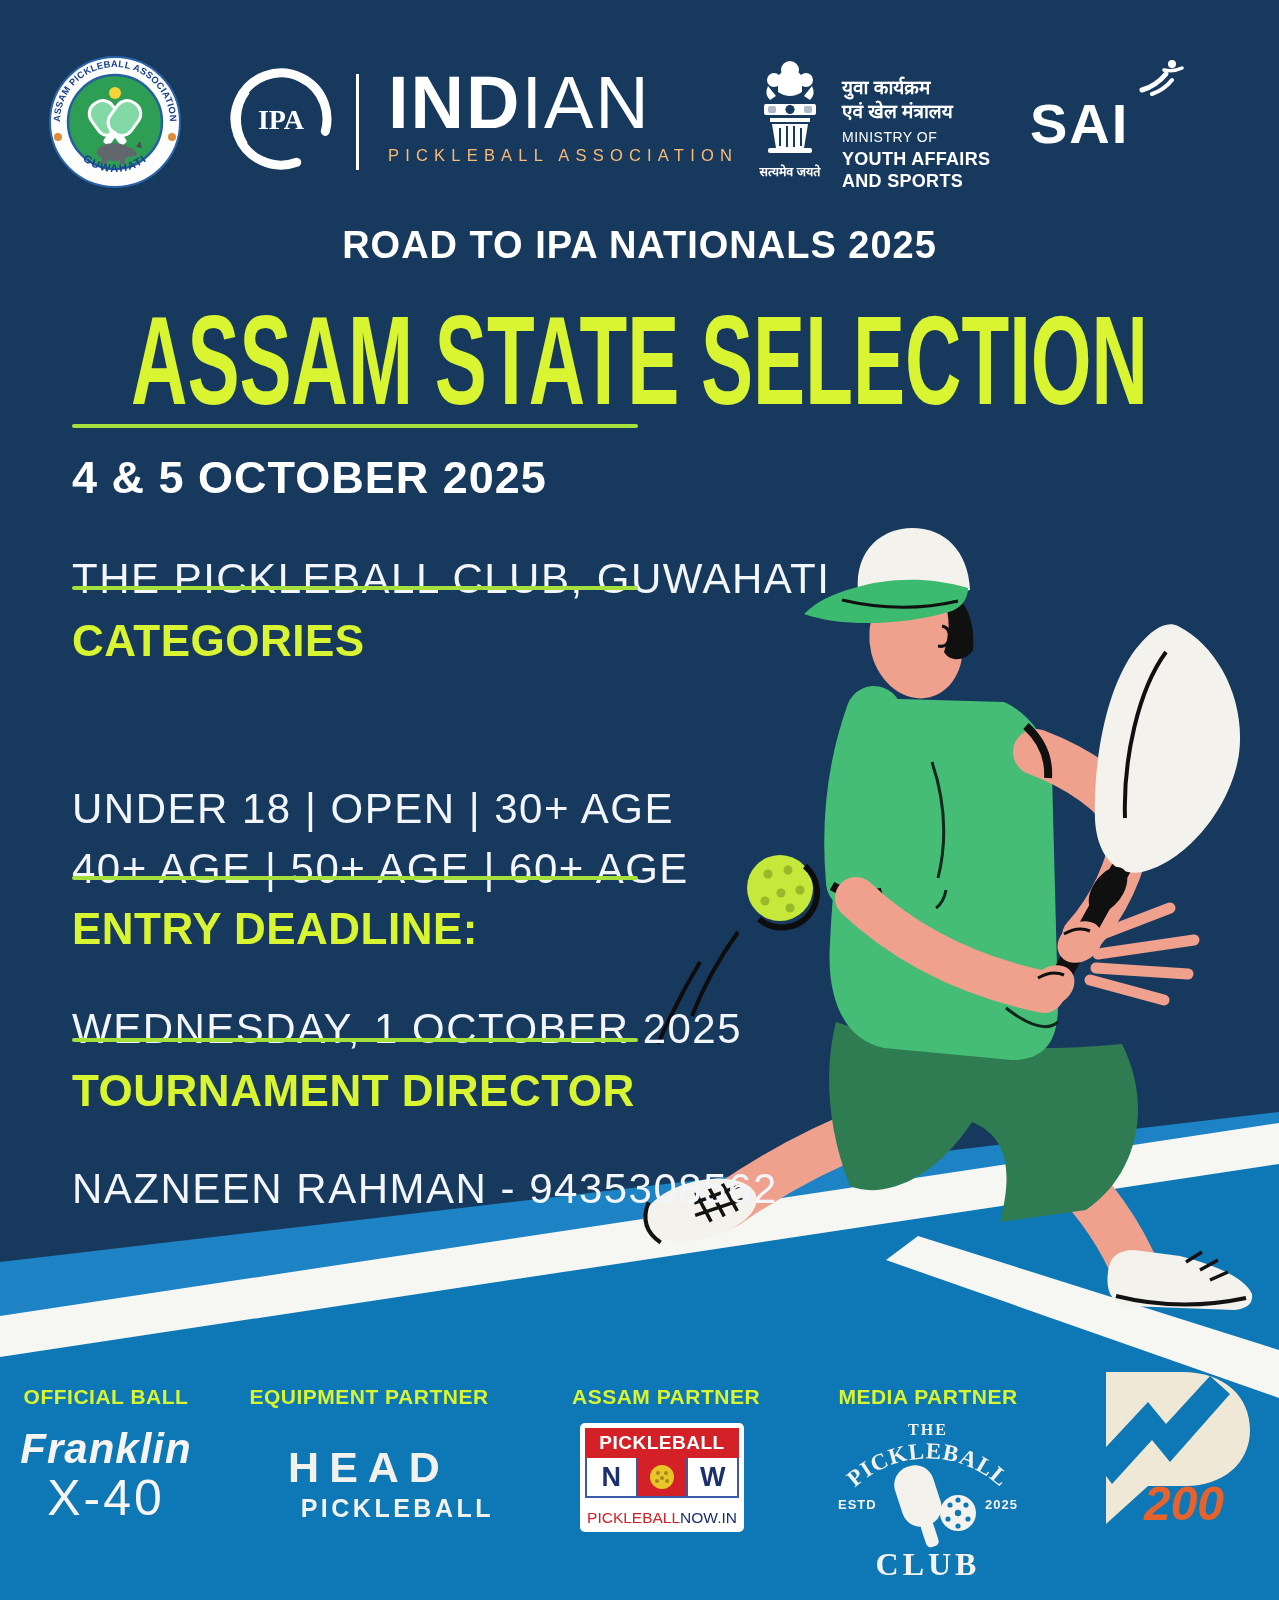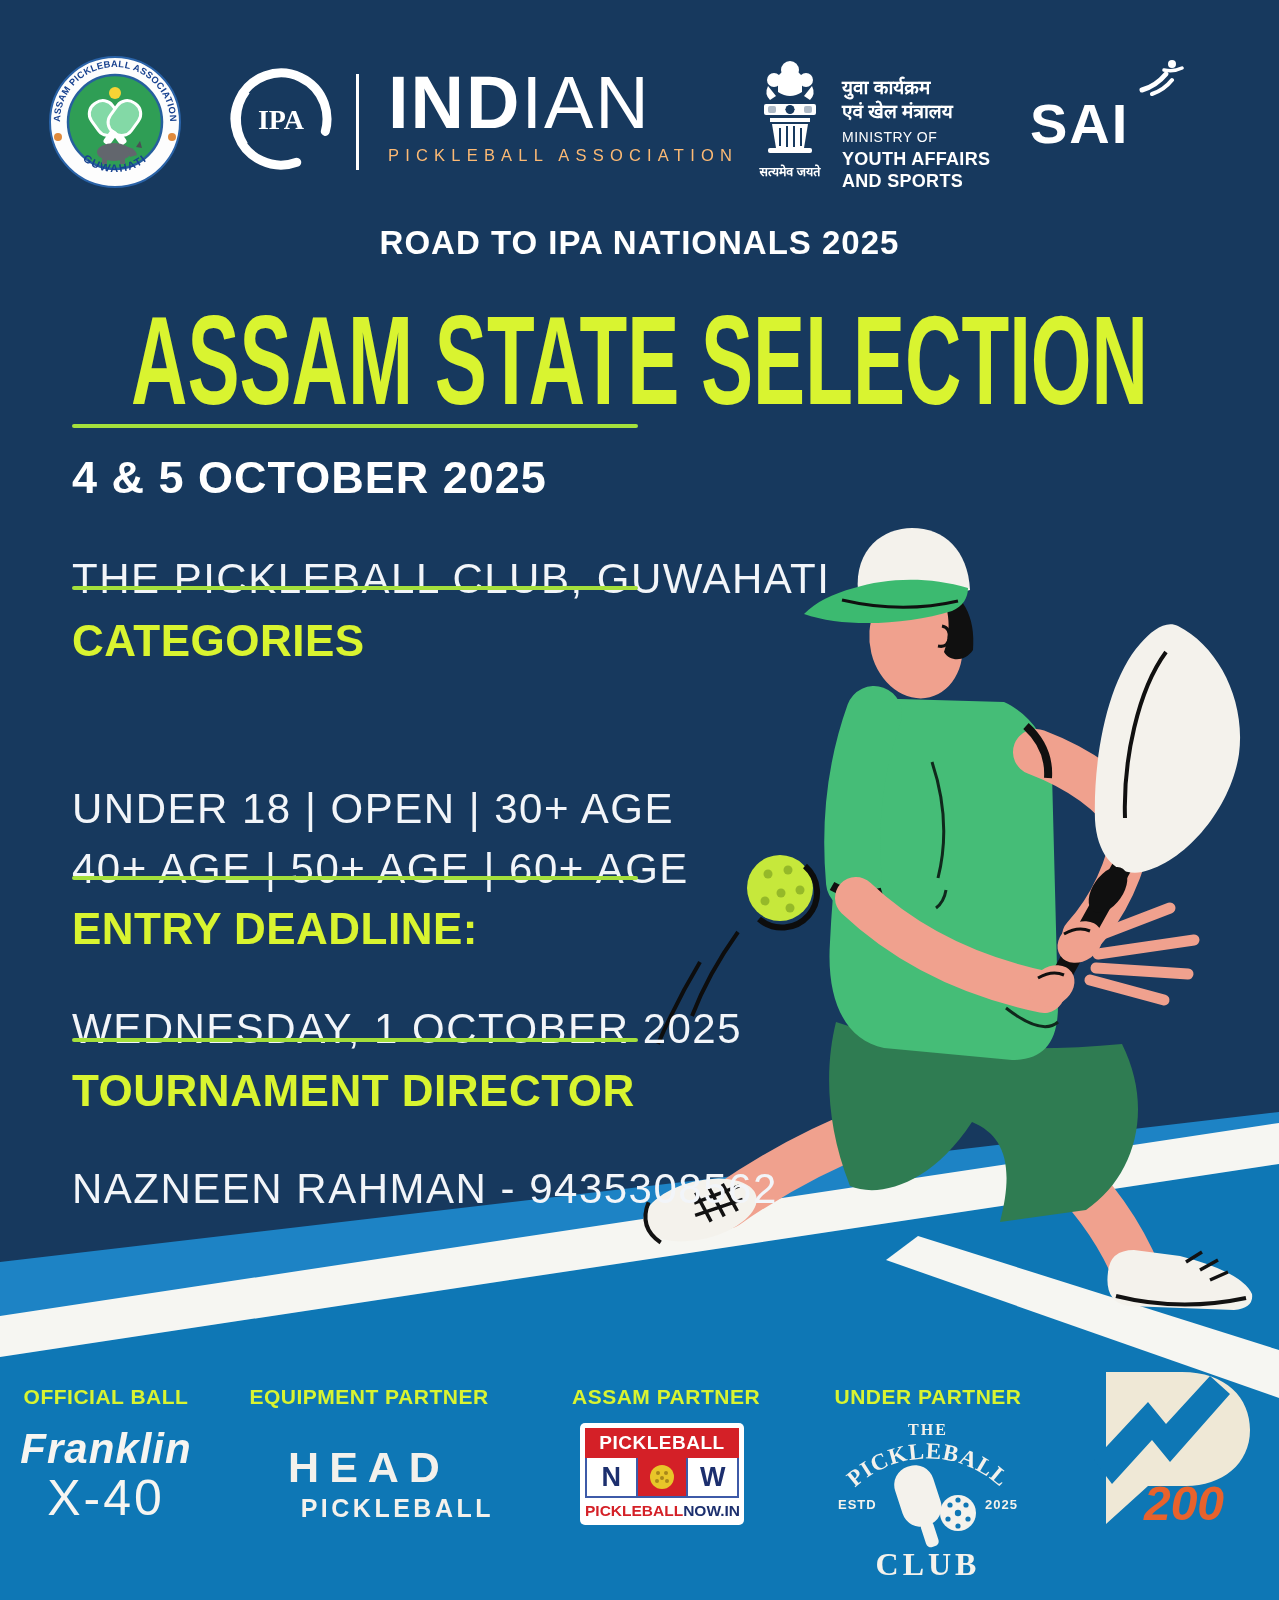--- a/index.html
+++ b/index.html
@@ -22,42 +22,42 @@
   .indian-name .b{font-weight:800;}
   .indian-name .l{font-weight:300;}
   .indian-sub{font-size:16.5px;font-weight:400;letter-spacing:6.2px;color:#fdba74;margin-top:6px;white-space:nowrap;}
   .ministry div{white-space:nowrap;}
   .ministry .hd{font-size:19px;font-weight:700;line-height:24px;}
   .ministry .m1{font-size:14px;font-weight:300;line-height:21px;margin-top:3px;letter-spacing:.5px;}
   .ministry .m2{font-size:18px;font-weight:800;line-height:22px;letter-spacing:.3px;}
   .motto{font-size:12.5px;font-weight:700;text-align:center;margin-top:3px;}
   .sai-text{font-size:56px;font-weight:800;letter-spacing:2px;line-height:76px;}
   
-  .kicker{left:0;right:0;top:224px;text-align:center;font-size:33px;font-weight:800;letter-spacing:1px;}
+  .kicker{left:0;right:0;top:224px;text-align:center;font-size:38px;font-weight:800;letter-spacing:1px;}
   .title{left:0;right:0;top:288px;text-align:center;font-size:84px;font-weight:800;letter-spacing:0;
          color:var(--accent);transform:scale(.93,1.5);transform-origin:50% 0;white-space:nowrap;}
   
   .lime-line{left:72px;width:566px;height:4px;background:var(--line);border-radius:2px;}
   .h-lime{left:72px;font-size:44px;font-weight:800;letter-spacing:.5px;color:var(--accent);white-space:nowrap;}
   .t-big{left:72px;font-size:45px;font-weight:800;letter-spacing:1px;white-space:nowrap;}
   .t-body{left:72px;font-size:42px;font-weight:400;letter-spacing:1.5px;color:#f2f5f9;white-space:nowrap;margin-top:43px;}
   
   .p-label{font-size:21px;font-weight:800;letter-spacing:.5px;color:var(--accent);text-align:center;white-space:nowrap;}
   .franklin{font-size:42px;font-weight:800;font-style:italic;letter-spacing:1px;text-align:center;color:#f6f5f1;}
   .x40{font-size:50px;font-weight:500;letter-spacing:3px;text-align:center;color:#f6f5f1;line-height:50px;}
   .head-brand{font-size:43px;font-weight:800;letter-spacing:10px;color:#f3f1ec;text-align:center;line-height:53px;}
   .head-sub{font-size:25px;font-weight:600;letter-spacing:3.5px;color:#f3f1ec;text-align:right;padding-right:6px;}
   .pnow{width:164px;background:#fff;border-radius:5px;padding:5px;box-sizing:border-box;}
   .pnow .bar{background:var(--now-red);color:#fff;font-weight:800;font-size:19px;text-align:center;
              letter-spacing:.5px;padding:4px 0;}
   .pnow .mid{display:flex;border:2px solid #3d5aa8;border-top:none;height:38px;}
   .pnow .cell{flex:1;display:flex;align-items:center;justify-content:center;
               color:var(--now-navy);font-weight:800;font-size:27px;}
   .pnow .cell.ball{border-left:2px solid #3d5aa8;border-right:2px solid #3d5aa8;background:var(--now-red);}
-  .pnow .url{font-size:15.5px;font-weight:700;text-align:center;padding-top:4px;white-space:nowrap;}
+  .pnow .url{font-size:15.5px;font-weight:400;text-align:center;padding-top:11px;white-space:nowrap;}
   .pnow .url .r{color:var(--now-red);} .pnow .url .b{color:var(--now-navy);}
   .serif{font-family:"Liberation Serif",serif;}
 </style>
 </head>
 <body>
 
 <div class="poster">
 
   <svg class="scene" width="1279" height="1600" viewBox="0 0 1279 1600">
 
@@ -269,21 +269,21 @@
               <circle cx="18" cy="17" r="2" fill="#a8871a"></circle>
             </svg>
           </div>
           <div class="cell">W</div>
         </div>
         <div class="url"><span class="r">PICKLEBALL</span><span class="b">NOW.IN</span></div>
       </div>
     </div>
 
     <div class="abs" style="left:828px;top:1385px;width:200px;">
-      <div class="p-label">UNDER PARTNER</div>
+      <div class="p-label">MEDIA PARTNER</div>
       <svg style="display:block;margin:4px auto 0;" width="196" height="172" viewBox="0 0 196 172">
         <defs>
             <path id="clubArc" d="M 18 82 A 106 106 0 0 1 178 82"></path>
           </defs>
         <text x="98" y="22" text-anchor="middle" font-size="16" font-weight="bold" letter-spacing="2" class="serif" fill="#f4f2ec">THE</text>
         <text font-size="23" font-weight="bold" class="serif" fill="#f4f2ec" letter-spacing="1">
           <textPath href="#clubArc" startOffset="50%" text-anchor="middle">PICKLEBALL</textPath>
         </text>
         <text x="8" y="96" font-size="13" font-weight="bold" letter-spacing="1" fill="#f4f2ec">ESTD</text>
         <text x="188" y="96" text-anchor="end" font-size="13" font-weight="bold" letter-spacing="1" fill="#f4f2ec">2025</text>

